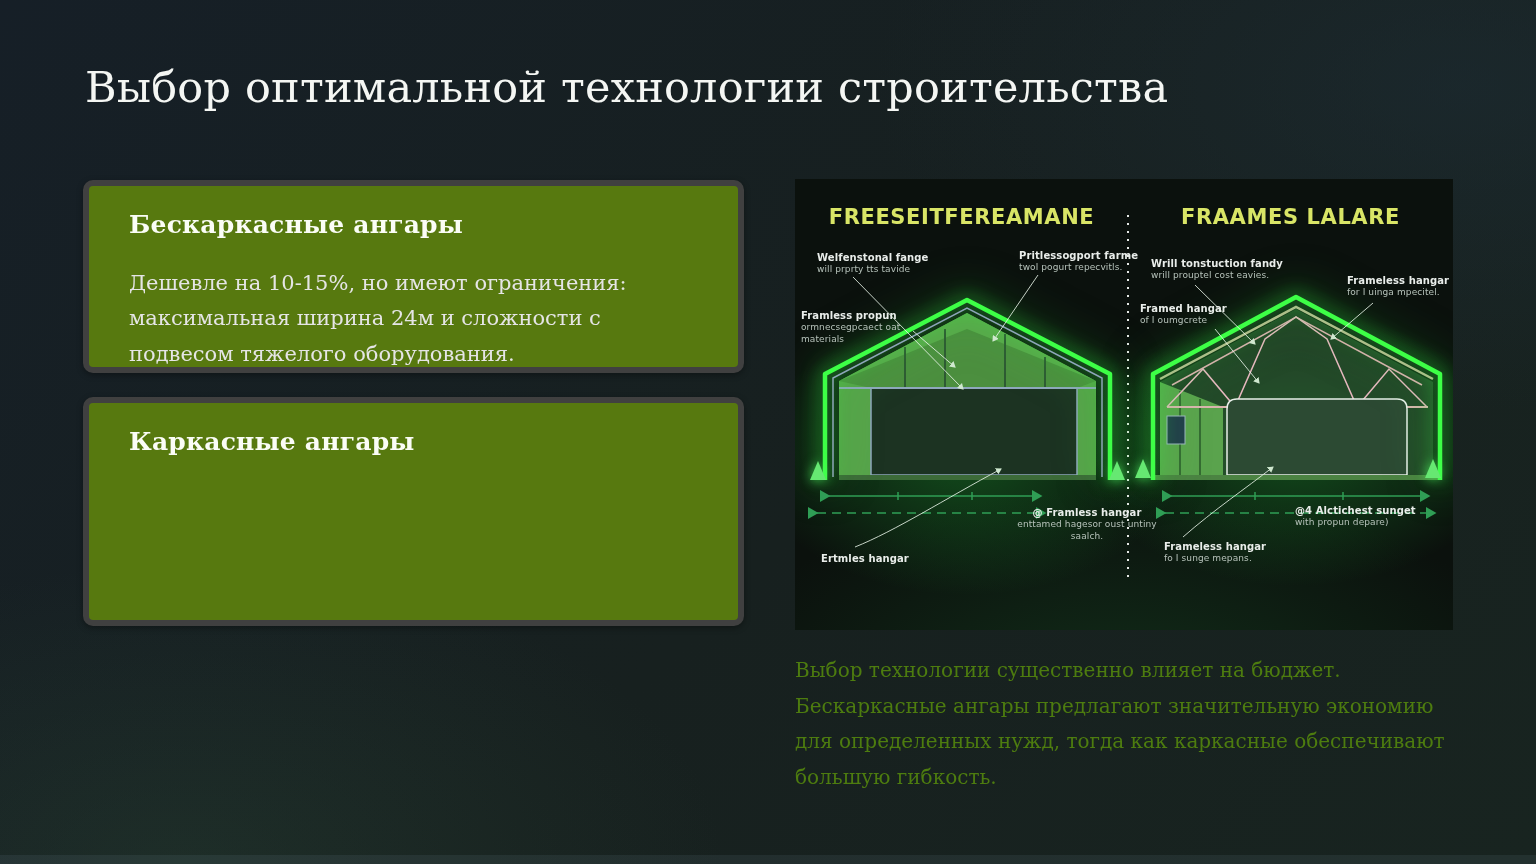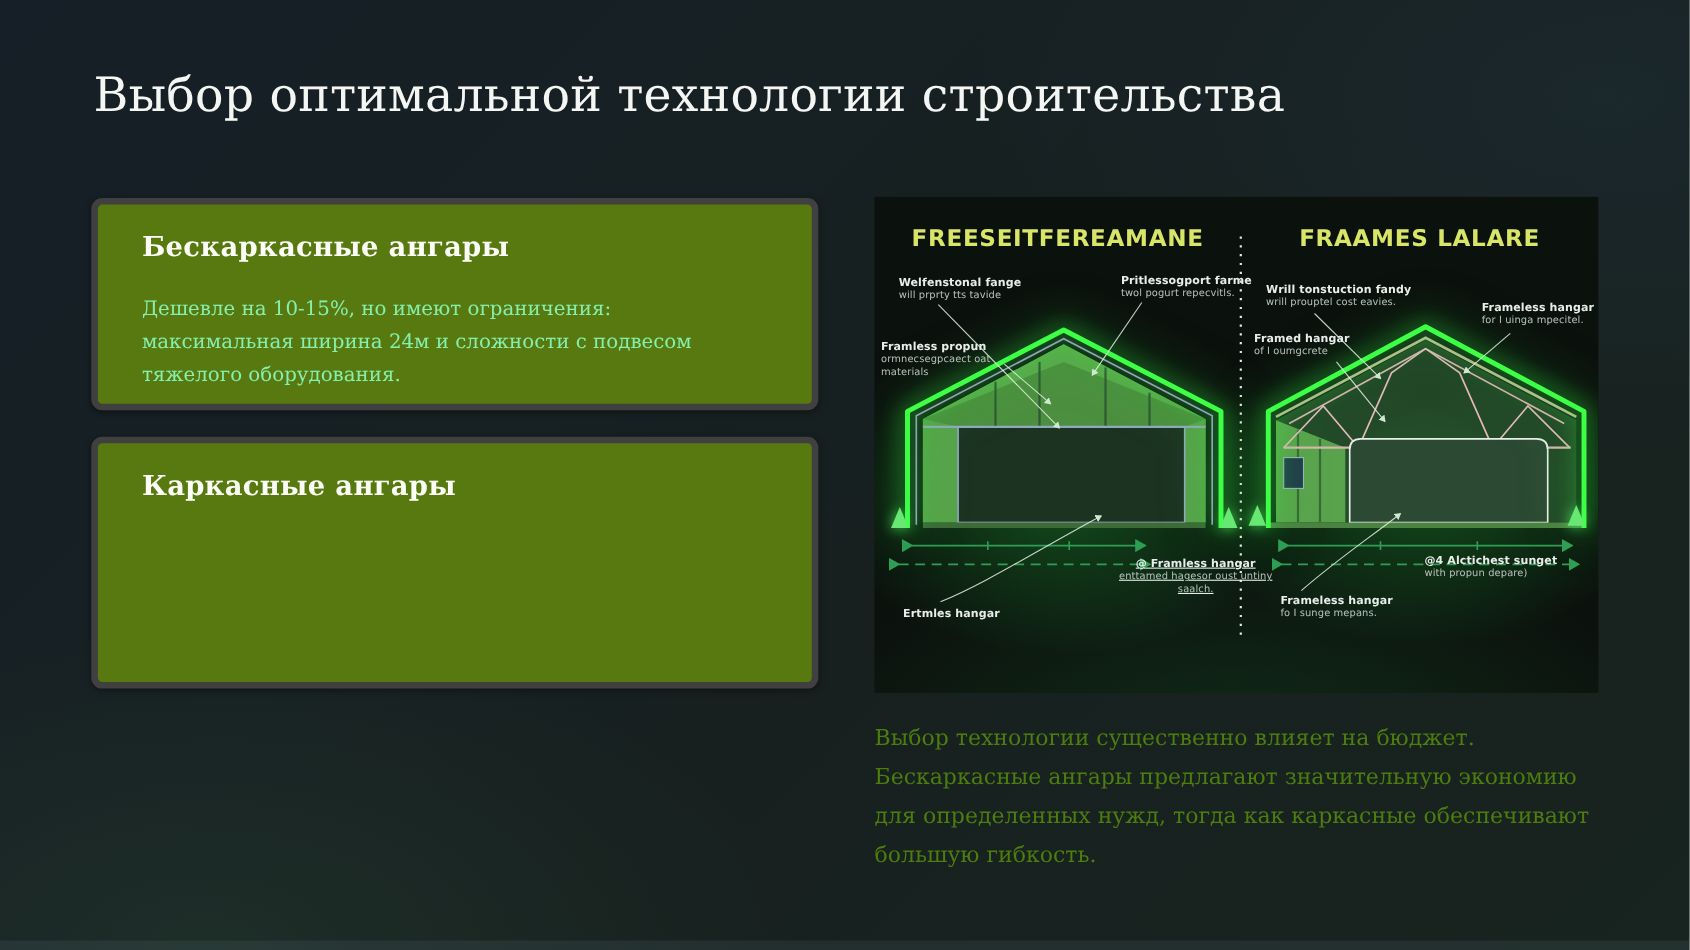--- a/index.html
+++ b/index.html
@@ -29,21 +29,21 @@
     background: #57790f;
     border: 6px solid #404040;
     border-radius: 10px;
     padding: 24px 40px;
     margin-bottom: 24px;
     box-shadow: 0 2px 6px rgba(0,0,0,0.35);
   }
   .card-1 { height: 193px; }
   .card-2 { height: 229px; }
   .card h2 { font-size: 25px; font-weight: 700; color: #fbfdf6; letter-spacing: 0.2px; }
-  .card p  { margin-top: 27px; font-size: 18px; line-height: 1.68; color: #86efac; }
+  .card p  { margin-top: 27px; font-size: 21px; line-height: 1.68; color: #e5e5e5; }
 
   
   .figure {
     position: absolute; left: 795px; top: 179px; width: 658px; height: 451px;
     background:
       radial-gradient(ellipse 300px 190px at 26% 62%, rgba(34,210,62,0.30), transparent 72%),
       radial-gradient(ellipse 300px 190px at 76% 60%, rgba(34,210,62,0.30), transparent 72%),
       radial-gradient(ellipse 600px 300px at 50% 115%, rgba(25,80,40,0.45), transparent 70%),
       #0b110d;
     overflow: hidden;
@@ -63,21 +63,21 @@
   .fig-label {
     position: absolute;
     font-family: "DejaVu Sans", sans-serif;
     font-size: 9.5px; line-height: 1.3; color: #e9edea; letter-spacing: 0.1px;
   }
   .fig-label .t { font-weight: 700; font-size: 10px; }
   .fig-label .s { color: #b6c2ba; font-size: 9px; }
   .lab-1  { left: 22px;  top: 72px;  width: 130px; }
   .lab-2  { left: 224px; top: 70px;  width: 130px; }
   .lab-3  { left: 6px;   top: 130px; width: 120px; }
-  .lab-4  { left: 222px; top: 327px; width: 140px; text-align: center; text-decoration: underline; }
+  .lab-4  { left: 222px; top: 327px; width: 140px; text-align: center; }
   .lab-5  { left: 26px;  top: 373px; width: 130px; }
   .lab-6  { left: 356px; top: 78px;  width: 150px; }
   .lab-7  { left: 552px; top: 95px;  width: 105px; text-align: left; }
   .lab-8  { left: 345px; top: 123px; width: 110px; }
   .lab-9  { left: 369px; top: 361px; width: 130px; }
   .lab-10 { left: 500px; top: 325px; width: 150px; text-align: left; }
 
   
   .caption {
     position: absolute; left: 795px; top: 653px; width: 662px;

